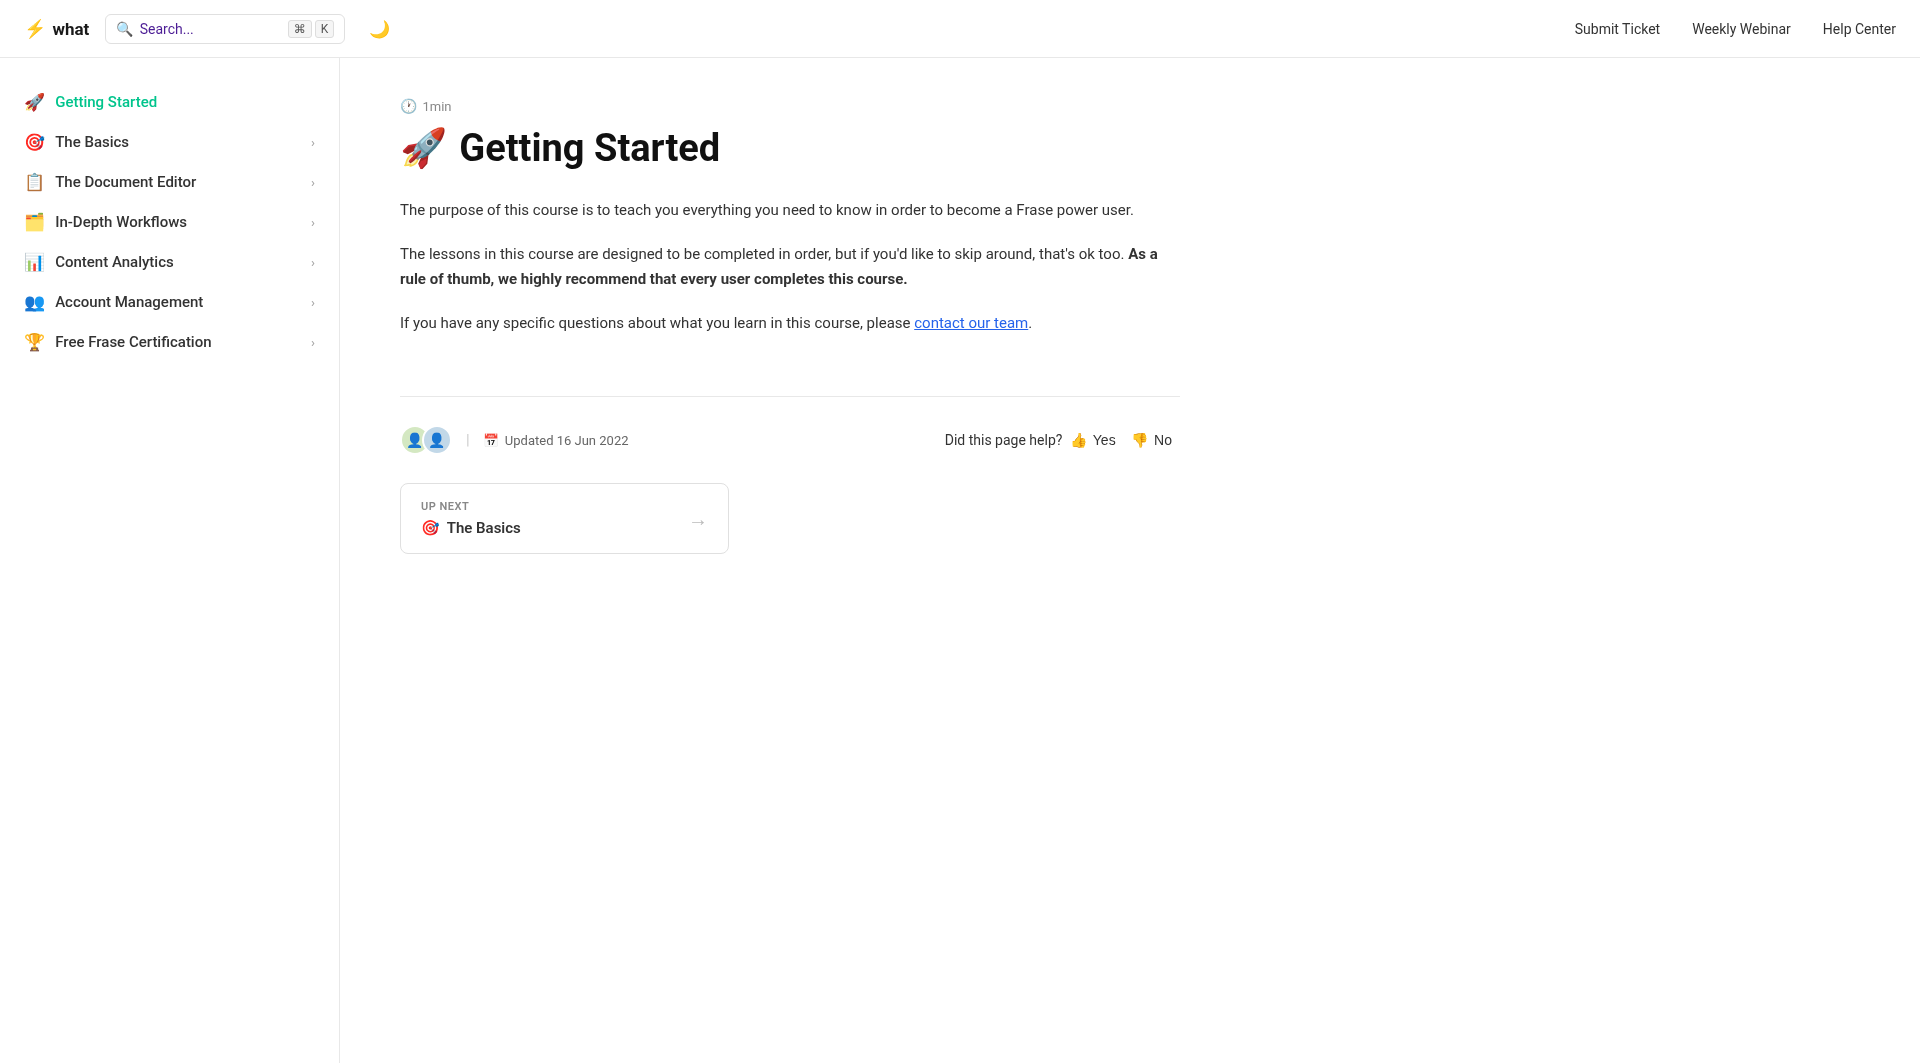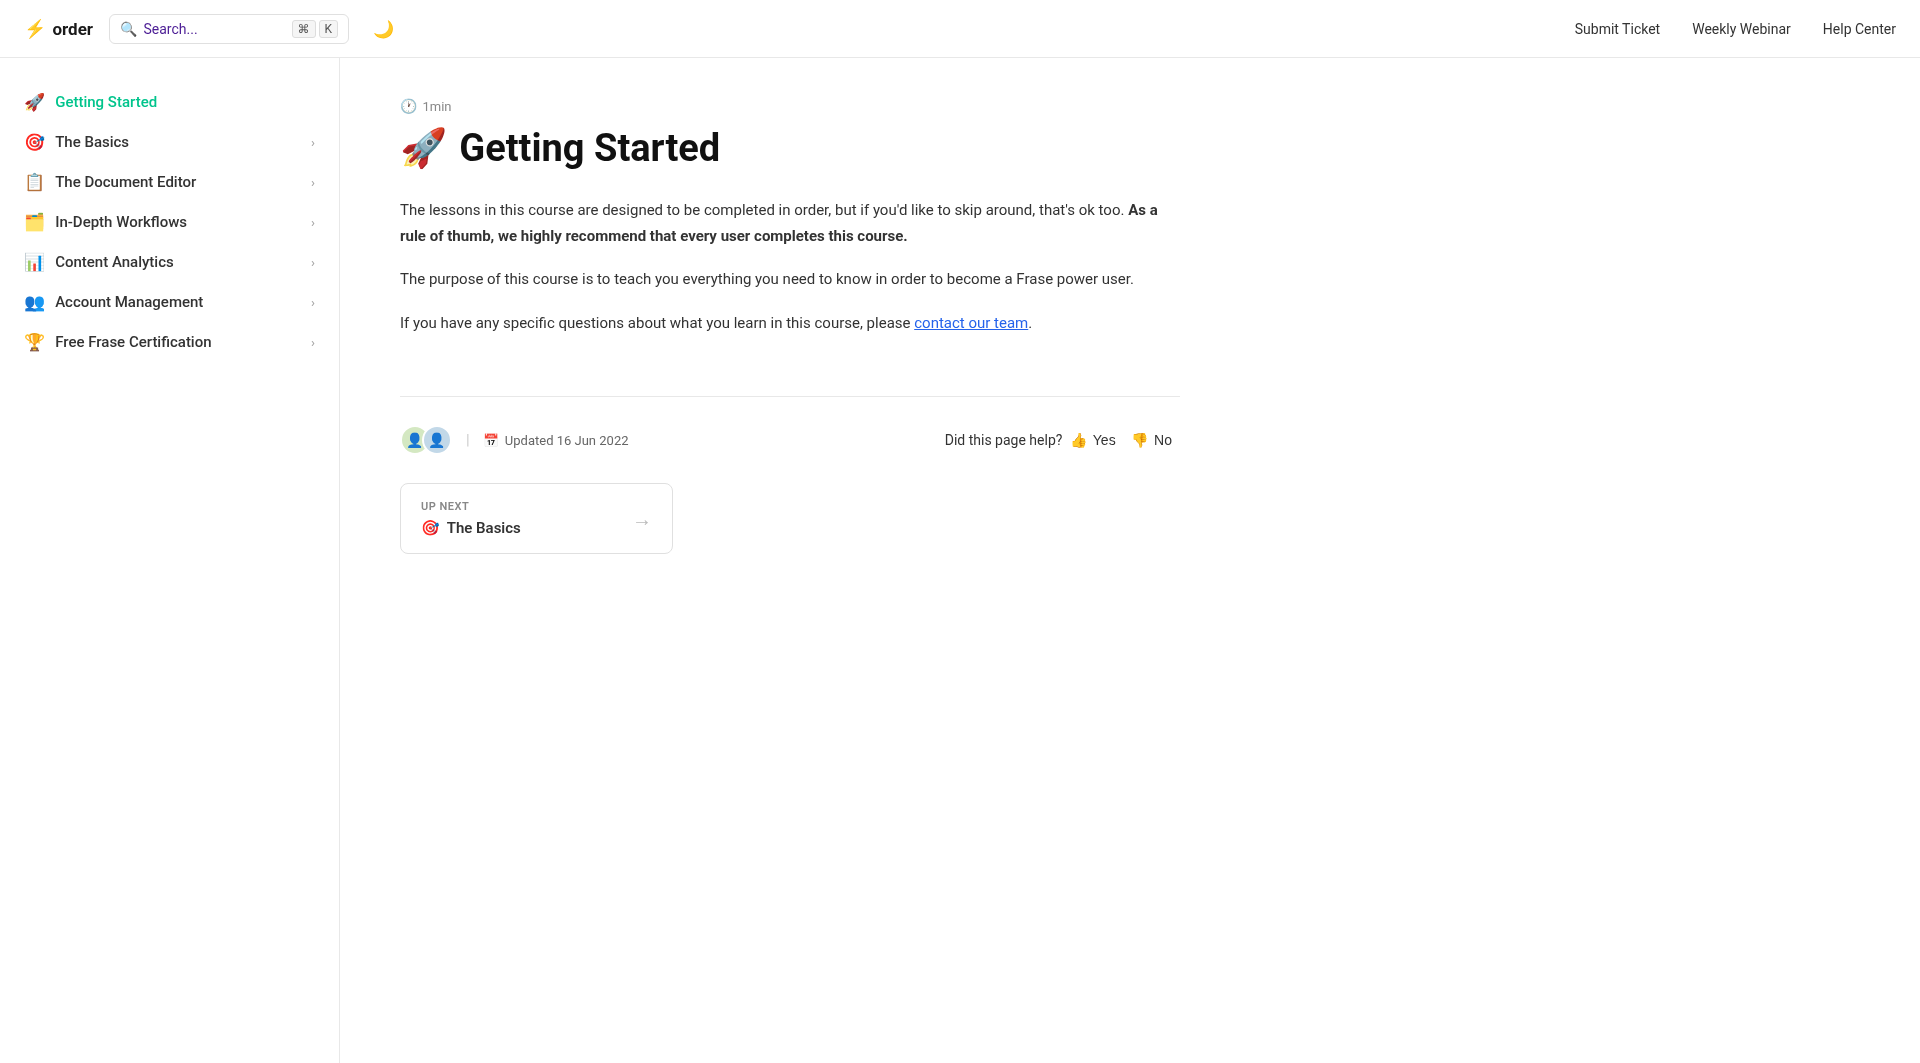--- a/index.html
+++ b/index.html
@@ -116,36 +116,36 @@
       font-size: 14px; color: #333; padding: 4px 8px;
       border-radius: 4px;
     }
 
     
     .next-card {
       display: flex; align-items: center; justify-content: space-between;
       border: 1px solid #e0e0e0; border-radius: 8px;
       padding: 16px 20px;
       cursor: pointer;
-      width: 273px;
+      width: 329px;
       transition: box-shadow 0.15s;
     }
     .next-card-inner {}
     .next-label { font-size: 11px; color: #888; text-transform: uppercase; letter-spacing: 0.5px; margin-bottom: 6px; font-weight: 600; }
     .next-title { display: flex; align-items: center; gap: 7px; font-weight: 600; font-size: 15px; color: #333; }
     .next-arrow { color: #aaa; font-size: 18px; }
   </style>
 </head>
 <body>
 
 <nav class="topnav">
   <div class="topnav-left">
     <div class="logo">
       <span class="logo-icon">⚡</span>
-      <span>order</span>
+      <span>what</span>
     </div>
     <div class="search-bar">
       <span>🔍</span>
       <span style="color:#4c1d95;font-size:14px;">Search...</span>
       <div class="kbd">
         <span class="kbd-key">⌘</span>
         <span class="kbd-key">K</span>
       </div>
     </div>
     <span class="moon-icon">🌙</span>
@@ -224,25 +224,25 @@
       <span class="time-icon">🕐</span>
       <span>1min</span>
     </div>
 
     <h1 class="page-title">
       <span class="page-title-emoji">🚀</span>
       <span>Getting Started</span>
     </h1>
 
 
+    <p class="content-text">The purpose of this course is to teach you everything you need to know in order to become a Frase power user.</p>
+
     <p class="content-text">
       <span>The lessons in this course are designed to be completed in order, but if you'd like to skip around, that's ok too. </span><strong>As a rule of thumb, we highly recommend that every user completes this course.</strong>
     </p>
-
-    <p class="content-text">The purpose of this course is to teach you everything you need to know in order to become a Frase power user.</p>
 
     <p class="content-text">
       <span>If you have any specific questions about what you learn in this course, please </span><a class="content-link">contact our team</a><span>.</span>
     </p>
 
     <div class="page-footer">
 
       <div class="footer-meta">
         <div class="footer-meta-left">
           <div class="avatars">

